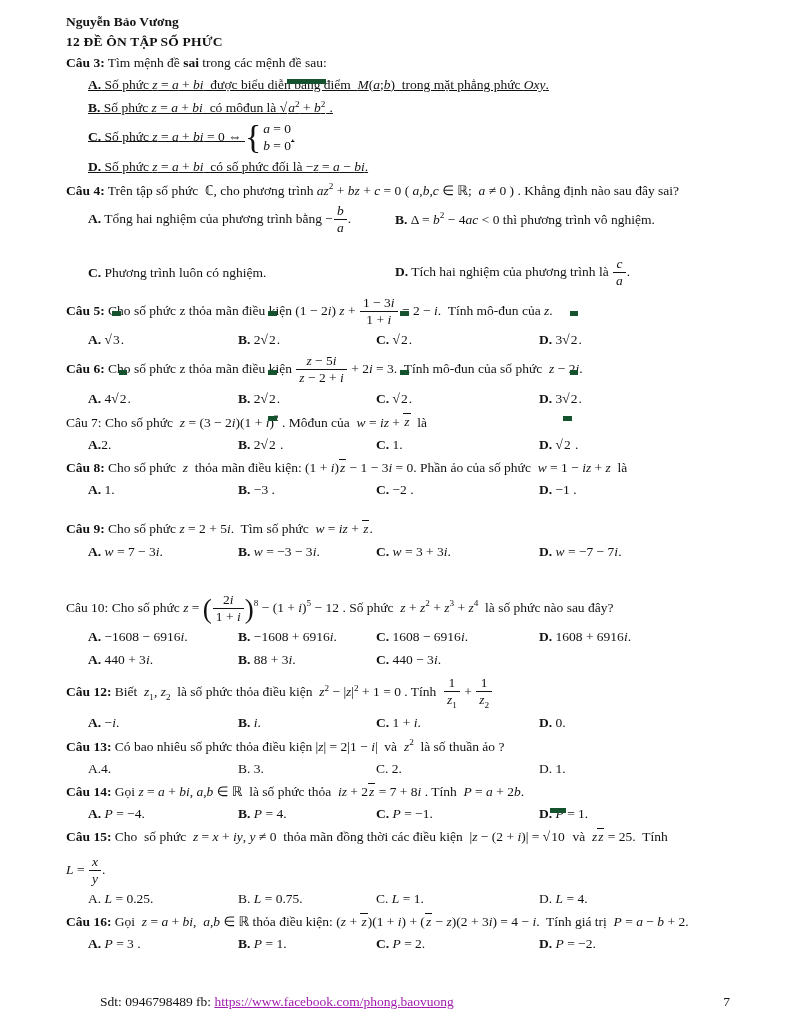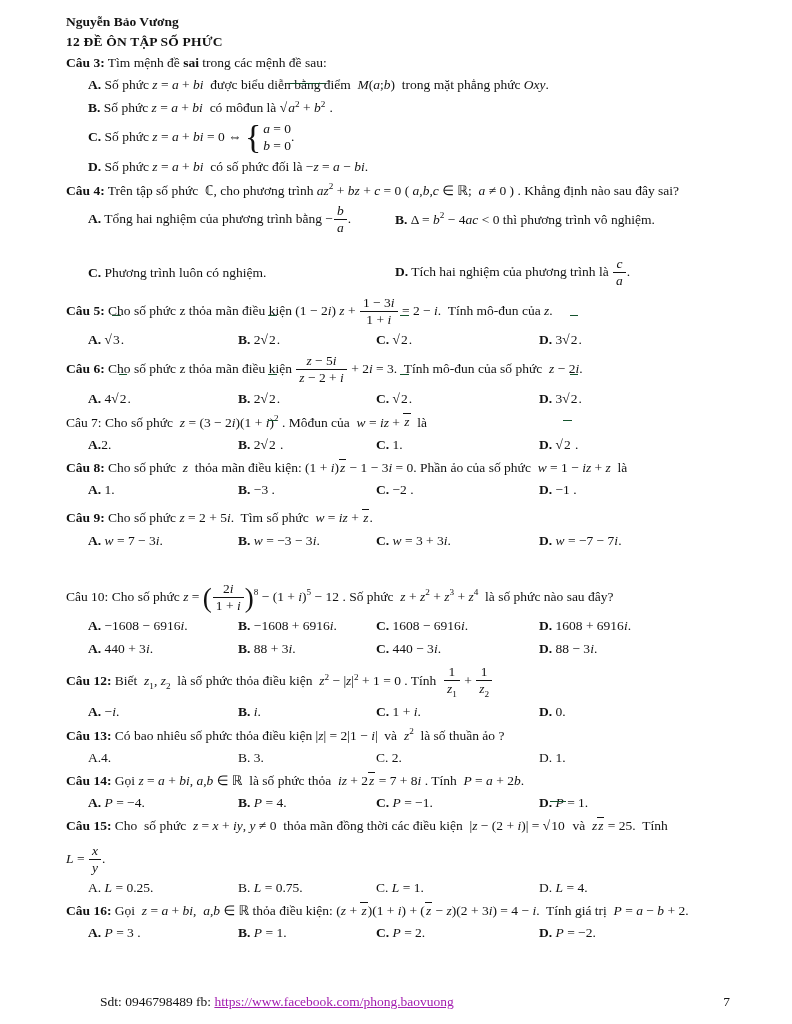--- a/index.html
+++ b/index.html
@@ -20,39 +20,39 @@
   .header .title { letter-spacing:0.2px; }
   
   .content { flex:1 1 auto; }
   .question { margin-bottom:3px; }
   .stem { margin-top:1px; }
   .qlabel { font-weight:bold; }
   .qlabel.plain { font-weight:normal; }
   .answers { padding-left:22px; margin:2px 0 3px 0; }
   .answers.four-col { display:grid; grid-template-columns:142px 130px 155px 1fr; align-items:center; column-gap:8px; }
   .answers.two-col  { display:grid; grid-template-columns:307px 1fr; align-items:center; row-gap:20px; }
-  .answers.stacked .answer { display:block; margin:2px 0; }
+  .answers.stacked .answer { display:block; margin:2px 0;text-decoration:underline; }
   
   sup { font-size:0.68em; }
   sub { font-size:0.68em; }
   .fr { display:inline-block; text-align:center; vertical-align:middle; line-height:1.2; padding:0 1px; }
   .fr .t { display:block; border-bottom:1px solid #121212; padding:0 3px; }
   .fr .b { display:block; padding:0 3px; }
   .sq { white-space:nowrap; }
   .sq::before { content:"\221A"; }
-  .sq > span { border-top:1px solid #14532d; padding:16px 1px; }
+  .sq > span { border-top:5px solid #14532d; padding:16px 1px; }
   .ov { border-top:1px solid #121212; display:inline-block; line-height:1.15; padding:0 1px; }
   .cases { display:inline-flex; align-items:center; vertical-align:middle; }
   .brace { font-size:2.5em; font-weight:400; line-height:0.85; margin-right:2px; }
   .cr { display:inline-flex; flex-direction:column; line-height:1.3; text-align:left; }
   .bp { font-size:2em; vertical-align:-0.24em; line-height:0; font-weight:400; }
   
   #cau-3 .stem { margin-top:0; }
   #cau-4 .answers { margin-bottom:5px; }
-  #cau-8 { margin-bottom:8px; }
+  #cau-8 { margin-bottom:19px; }
   #cau-9 { margin-bottom:30px; }
   #cau-10 .stem, #cau-11 .stem, #cau-12 .stem { margin-top:4px; }
   #cau-15 .stem-line2 { margin:6px 0 2px 0; }
   
   .footer { display:flex; justify-content:space-between; align-items:baseline; padding-left:34px; margin-top:auto; }
   .footer a { color:#a21caf; text-decoration:underline; }
 </style>
 </head>
 <body>
 
@@ -138,21 +138,20 @@
         <span class="answer"><b>B.</b> −1608 + 6916<i>i</i>.</span>
         <span class="answer"><b>C.</b> 1608 − 6916<i>i</i>.</span>
         <span class="answer"><b>D.</b> 1608 + 6916<i>i</i>.</span>
       </div>
     </div>
     <div class="question" id="cau-11">
       <div class="answers four-col">
         <span class="answer"><b>A.</b> 440 + 3<i>i</i>.</span>
         <span class="answer"><b>B.</b> 88 + 3<i>i</i>.</span>
         <span class="answer"><b>C.</b> 440 − 3<i>i</i>.</span>
-        <span class="answer"><b>D.</b> 88 − 3<i>i</i>.</span>
       </div>
     </div>
     <div class="question" id="cau-12">
       <div class="stem"><span class="qlabel">Câu 12:</span> Biết&nbsp; <i>z</i><sub>1</sub>, <i>z</i><sub>2</sub>&nbsp; là số phức thỏa điều kiện&nbsp; <i>z</i><sup>2</sup> − |<i>z</i>|<sup>2</sup> + 1 = 0 . Tính&nbsp; <span class="fr"><span class="t">1</span><span class="b"><i>z</i><sub>1</sub></span></span> + <span class="fr"><span class="t">1</span><span class="b"><i>z</i><sub>2</sub></span></span></div>
       <div class="answers four-col">
         <span class="answer"><b>A.</b> −<i>i</i>.</span>
         <span class="answer"><b>B.</b> <i>i</i>.</span>
         <span class="answer"><b>C.</b> 1 + <i>i</i>.</span>
         <span class="answer"><b>D.</b> 0.</span>
       </div>

